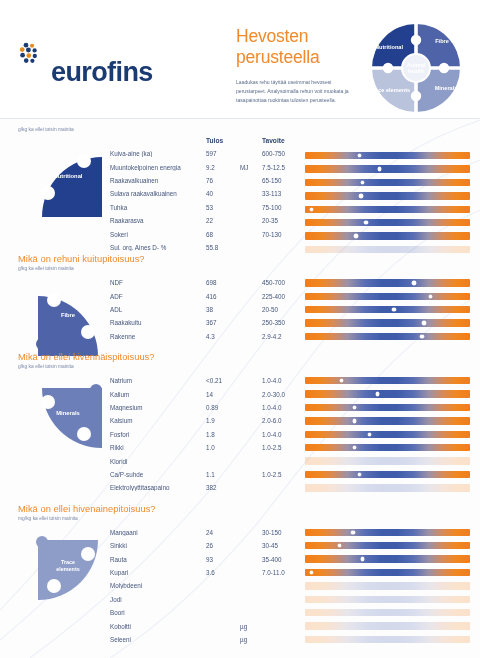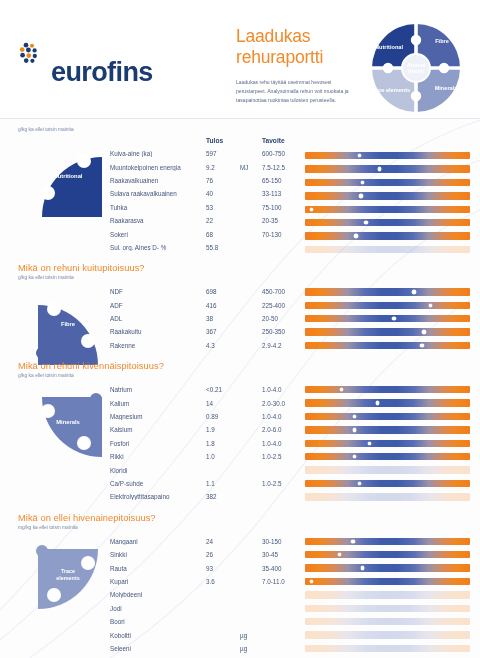--- a/index.html
+++ b/index.html
@@ -117,22 +117,22 @@
           <circle cx="8.2" cy="19.6" r="2.3" fill="#1b3b73"></circle>
           <circle cx="14.4" cy="19.8" r="2.1" fill="#1b3b73"></circle>
         </svg>
       </span>
       <span class="logo-text">eurofins</span>
     </div>
 
     <div class="header-right">
       <div class="header-copy">
         <div class="header-title">
-          <div>Laadukas</div>
-          <div>rehuraportti</div>
+          <div>Hevosten</div>
+          <div>perusteella</div>
         </div>
         <div class="header-sub">Laadukas rehu täyttää useimmat hevosesi perustarpeet. Analysoimalla rehun voit muokata ja tasapainottaa ruokintaa tulosten perusteella.</div>
       </div>
 
       <svg class="puzzle" viewBox="0 0 108 104">
         <g>
 
           <path d="M54 52 L54 8 A44 44 0 0 0 10 52 Z" fill="#23408e"></path>
           <path d="M54 52 L10 52 A44 44 0 0 0 54 96 Z" fill="#b9c3dc"></path>
           <path d="M54 52 L54 96 A44 44 0 0 0 98 52 Z" fill="#8e9dc8"></path>
@@ -270,21 +270,21 @@
               <div class="bar">
                 <span class="dot" style="left: 31%;"></span>
               </div>
             </div>
             <div class="bar-slot">
               <div class="bar faded"></div>
             </div>
           </div>
         </div>
       </div>
-      <div class="section" style="margin-top: 9px;">
+      <div class="section" style="margin-top: 0;">
         <div class="sec-title">Mikä on rehuni kuitupitoisuus?</div>
         <div class="sec-unit">g/kg ka ellei toisin mainita</div>
         <div class="sec-body">
           <div class="piece-col">
             <svg class="piece-svg" width="88" height="96" viewBox="0 0 88 96">
       <g>
         <path d="M14 86 L14 26 A60 60 0 0 1 74 86 Z" fill="#4f63a8"></path>
         <circle cx="30" cy="30" r="7" fill="#ffffff"></circle>
         <circle cx="64" cy="62" r="7" fill="#ffffff"></circle>
         <circle cx="18" cy="74" r="6" fill="#4f63a8"></circle>
@@ -347,21 +347,21 @@
             </div>
             <div class="bar-slot">
               <div class="bar">
                 <span class="dot" style="left: 71%;"></span>
               </div>
             </div>
           </div>
         </div>
       </div>
       <div class="section" style="margin-top: 9px;">
-        <div class="sec-title">Mikä on rehuni kivennäispitoisuus?</div>
+        <div class="sec-title">Mikä on ellei kivennäispitoisuus?</div>
         <div class="sec-unit">g/kg ka ellei toisin mainita</div>
         <div class="sec-body">
           <div class="piece-col">
             <svg class="piece-svg" width="88" height="96" viewBox="0 0 88 96">
       <g>
         <path d="M78 20 L78 80 A60 60 0 0 1 18 20 Z" fill="#6d7fb8"></path>
         <circle cx="60" cy="66" r="7" fill="#ffffff"></circle>
         <circle cx="24" cy="34" r="7" fill="#ffffff"></circle>
         <circle cx="72" cy="22" r="6" fill="#6d7fb8"></circle>
         <text x="44" y="47" text-anchor="middle" font-size="5.8" fill="#ffffff" font-weight="bold">Minerals</text>

